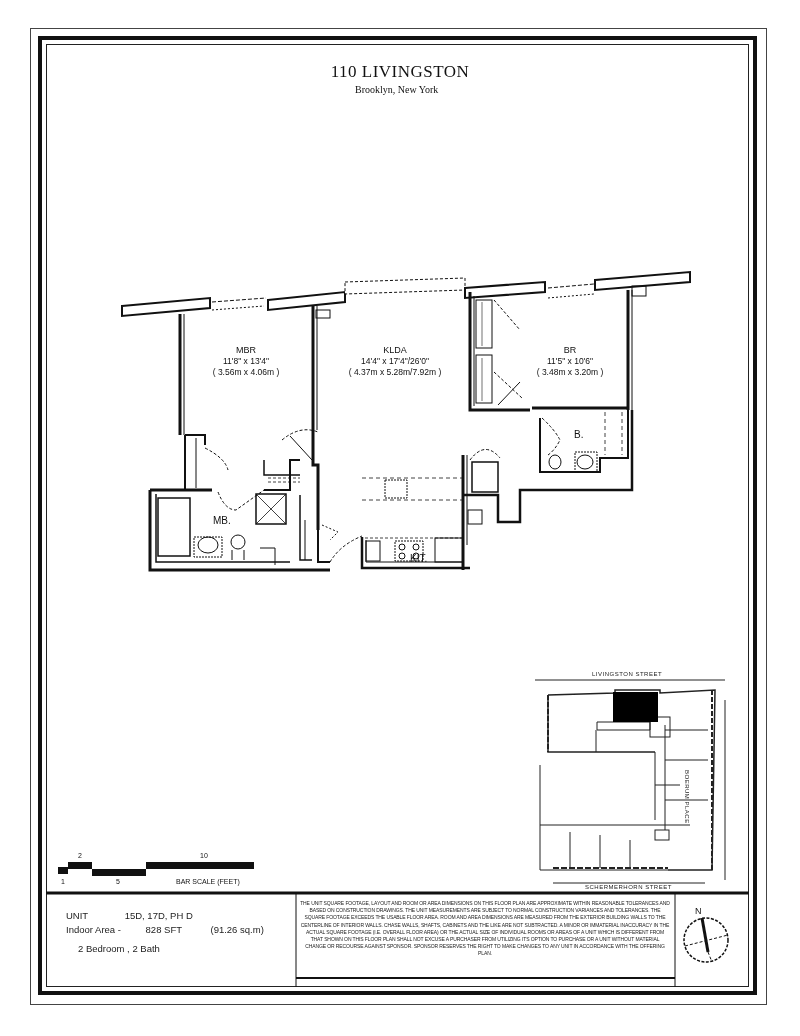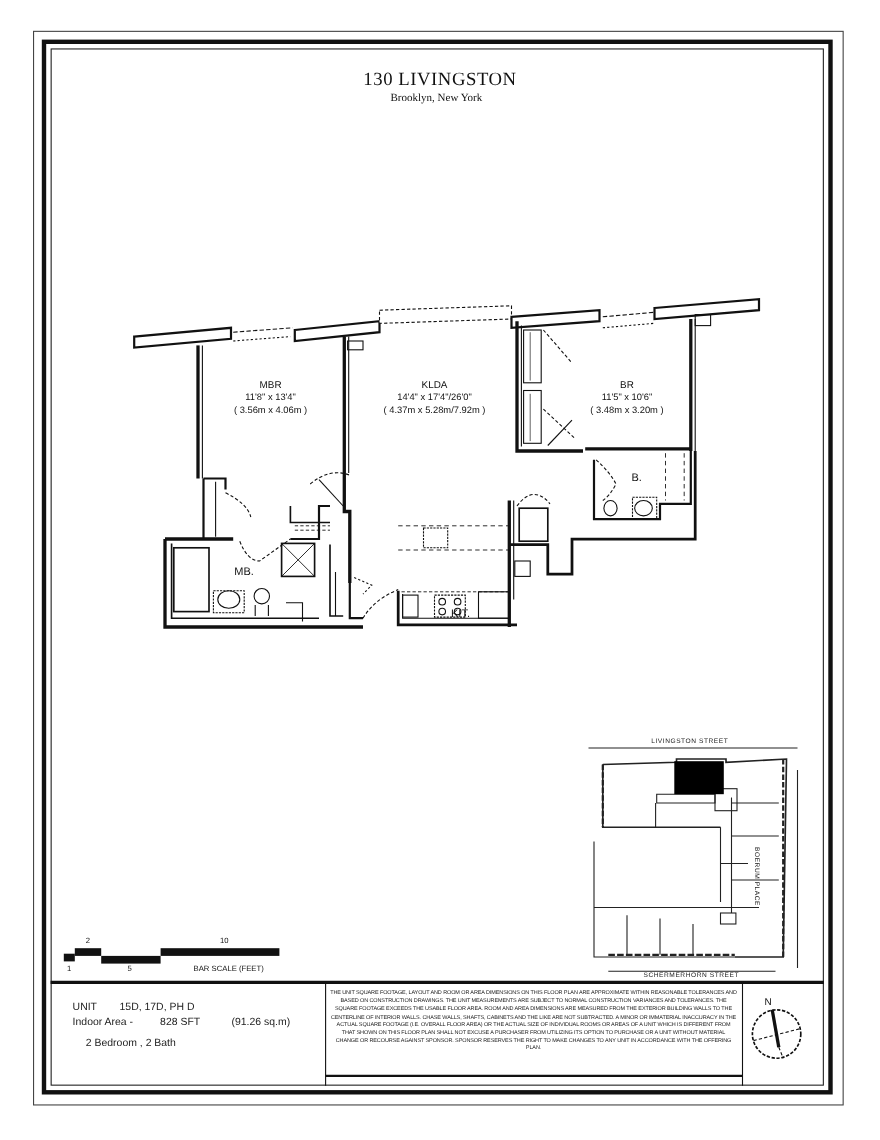--- a/index.html
+++ b/index.html
@@ -20,21 +20,21 @@
   .street-label { position: absolute; font-size: 6px; letter-spacing: 0.5px; color: #222; white-space: nowrap; }
   .north-label { position: absolute; left: 695px; top: 906px; font-size: 9px; }
 </style>
 </head>
 <body>
 
 <div class="frame-outer"></div>
 <div class="frame-thick"></div>
 <div class="frame-inner"></div>
 
-<div class="title">130 LIVINGSTON</div>
+<div class="title">110 LIVINGSTON</div>
 <div class="subtitle">Brooklyn, New York</div>
 
 <svg class="plan" width="800" height="1036" viewBox="0 0 800 1036">
   <g fill="none" stroke="#111" stroke-width="2">
 
     <polygon points="122,306 210,298 210,308 122,316" fill="#fff"></polygon>
     <polygon points="268,300 345,292 345,302 268,310" fill="#fff"></polygon>
     <polygon points="345,282 465,278 465,290 345,294" fill="#fff" stroke-width="1" stroke-dasharray="3,2"></polygon>
     <polygon points="465,288 545,282 545,292 465,298" fill="#fff"></polygon>
     <polygon points="595,280 690,272 690,282 595,290" fill="#fff"></polygon>
@@ -193,21 +193,21 @@
 
 <div class="scale-text" style="left:61px; top:878px;">1</div>
 <div class="scale-text" style="left:78px; top:852px;">2</div>
 <div class="scale-text" style="left:116px; top:878px;">5</div>
 <div class="scale-text" style="left:200px; top:852px;">10</div>
 <div class="scale-text" style="left:176px; top:878px;">BAR SCALE (FEET)</div>
 
 <div class="info-box">
   <div class="info-line" style="top:16px;">
     <span>UNIT</span>
-    <span style="margin-left:18px;">15D, 17D, PH D</span>
+    <span style="margin-left:34px;">15D, 17D, PH D</span>
   </div>
   <div class="info-line" style="top:30px;">
     <span>Indoor Area  -</span>
     <span style="margin-left:22px;">828 SFT</span>
     <span style="margin-left:26px;">(91.26 sq.m)</span>
   </div>
   <div class="info-line" style="top:49px;margin-left:12px;">2 Bedroom , 2 Bath</div>
 </div>
 
 <div class="disclaimer">The unit square footage, layout and room or area dimensions on this floor plan are approximate within reasonable tolerances and based on construction drawings. The unit measurements are subject to normal construction variances and tolerances. The square footage exceeds the usable floor area. Room and area dimensions are measured from the exterior building walls to the centerline of interior walls. Chase walls, shafts, cabinets and the like are not subtracted. A minor or immaterial inaccuracy in the actual square footage (i.e. overall floor area) or the actual size of individual rooms or areas of a unit which is different from that shown on this floor plan shall not excuse a purchaser from utilizing its option to purchase or a unit without material change or recourse against sponsor. Sponsor reserves the right to make changes to any unit in accordance with the offering plan.</div>

